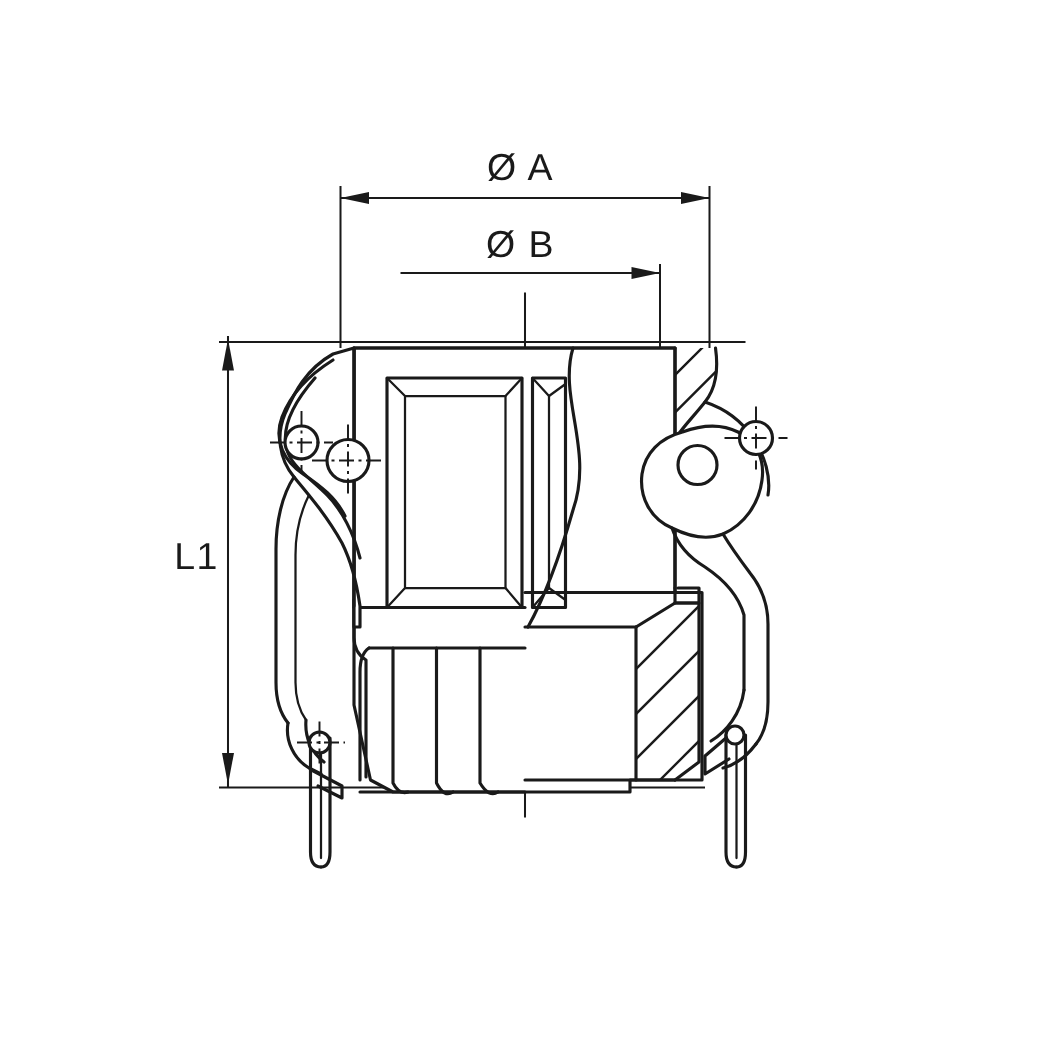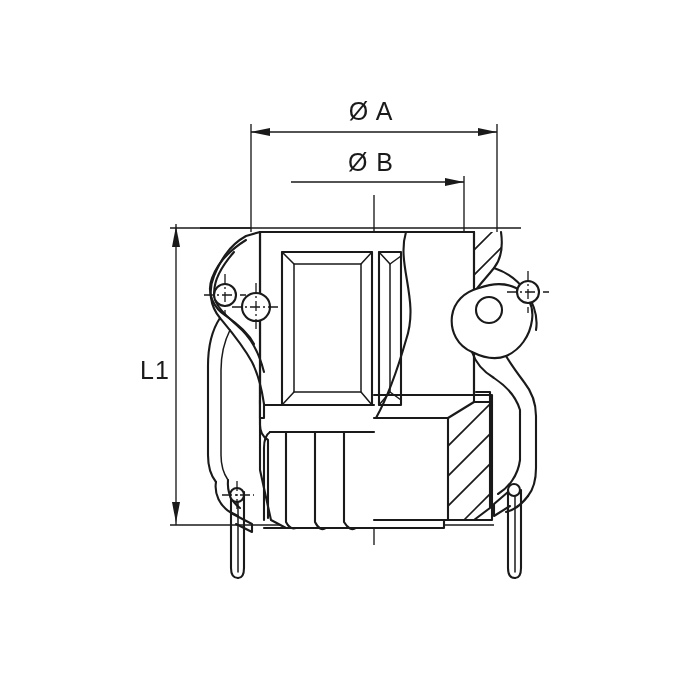--- a/index.html
+++ b/index.html
@@ -11,21 +11,20 @@
     width: 700px;
     height: 700px;
     font-family: "Liberation Sans", sans-serif;
     overflow: hidden;
   }
   #drawing-canvas {
     position: relative;
     width: 676px;
     height: 700px;
     background: #ffffff;
-    padding-left: 24px;
   }
   svg#tech-drawing {
     display: block;
     width: 700px;
     height: 700px;
   }
   .part-line {
     fill: none;
     stroke: #1a1a1a;
     stroke-width: 2.1;

